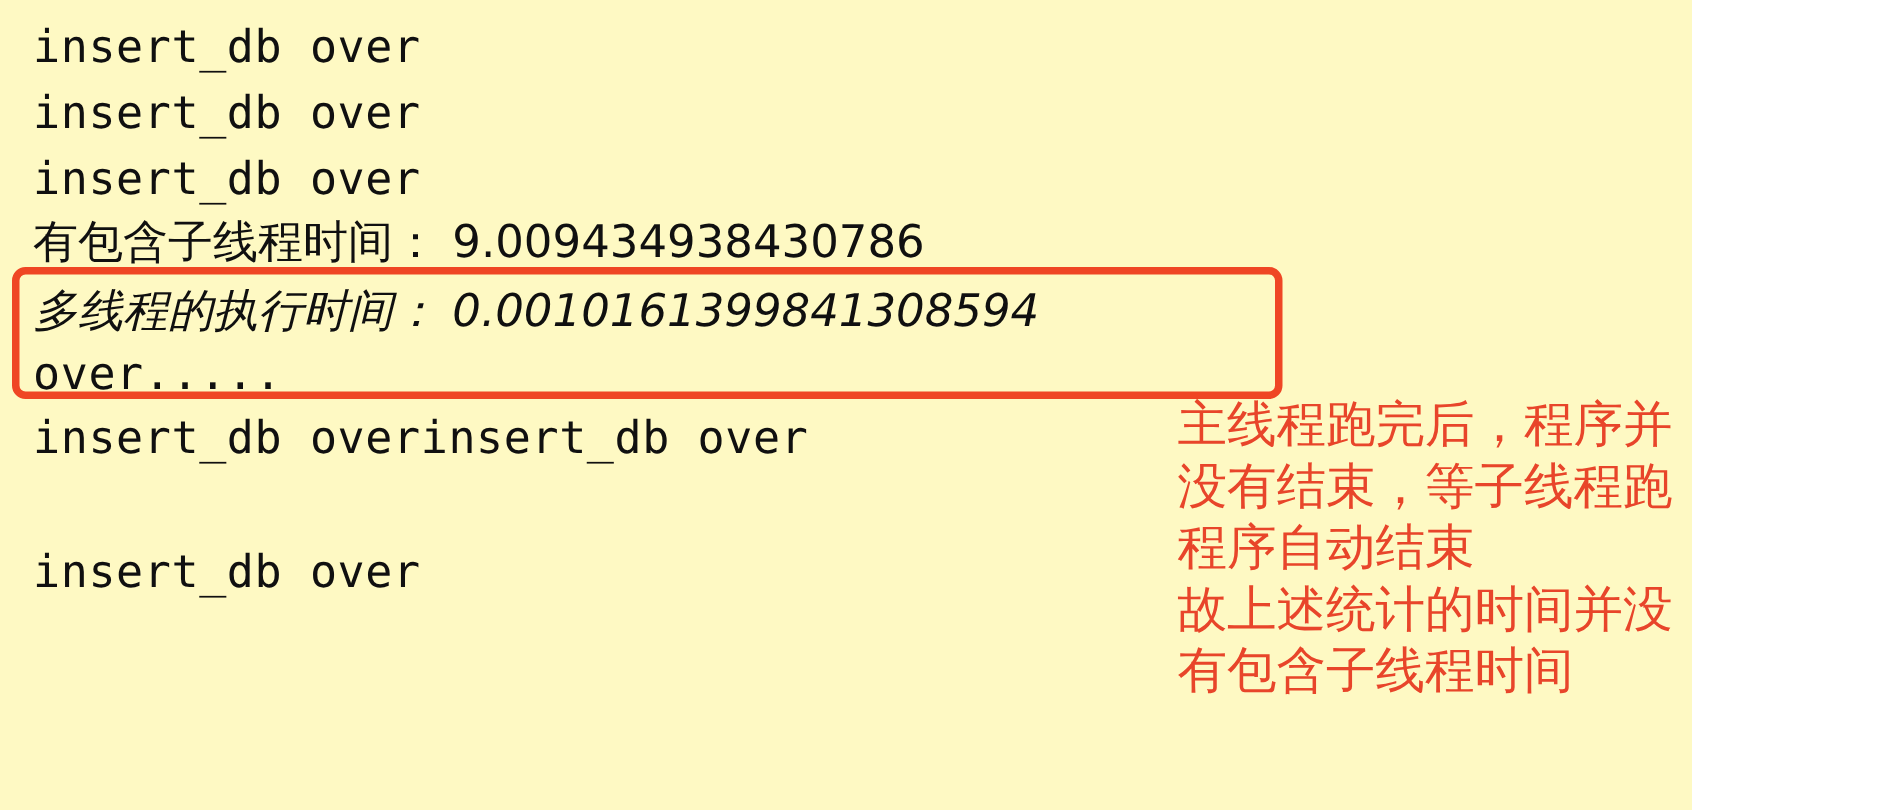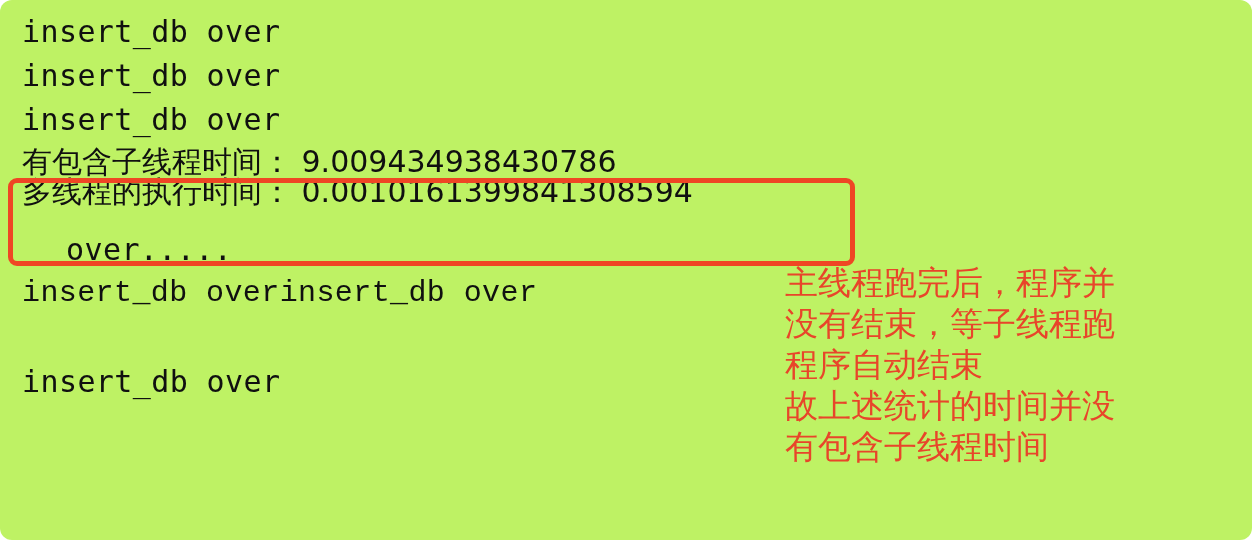--- a/index.html
+++ b/index.html
@@ -5,25 +5,24 @@
   html, body {
     margin: 0;
     padding: 0;
     background: #ffffff;
   }
   body {
     font-family: "DejaVu Sans Mono", "Liberation Mono", monospace;
   }
   #screen {
     position: relative;
-    width: 1252px;
+    width: 1128px;
     height: 540px;
-    background: #bef264;
+    background: #fef9c3;
     overflow: hidden;
-    border-radius: 12px;
   }
 
   
   .console {
     position: absolute;
     left: 0;
     top: 0;
     width: 1252px;
     height: 540px;
   }
@@ -93,25 +92,25 @@
     <div class="line clipped-top" style="top:-23px;"></div>
 
     <div class="line" style="top:14px;">insert_db over</div>
 
     <div class="line" style="top:58px;">insert_db over</div>
 
     <div class="line" style="top:102px;">insert_db over</div>
 
     <div class="line cjk" style="top:144px;">有包含子线程时间： 9.009434938430786</div>
 
-    <div class="line cjk" style="top:174px;">多线程的执行时间： 0.0010161399841308594</div>
+    <div class="line cjk" style="top:190px;font-style:italic;">多线程的执行时间： 0.0010161399841308594</div>
 
-    <div class="line" style="top:232px;margin-left:44px;">over.....</div>
+    <div class="line" style="top:232px;">over.....</div>
 
-    <div class="line" style="top:275px;font-family:Liberation Mono, monospace;">insert_db overinsert_db over</div>
+    <div class="line" style="top:275px;">insert_db overinsert_db over</div>
 
     <div class="line" style="top:364px;">insert_db over</div>
 
 
   </div>
 
   <div class="highlight-box"></div>
 
   <div class="annotation">
     <span class="arow">主线程跑完后，程序并</span>

